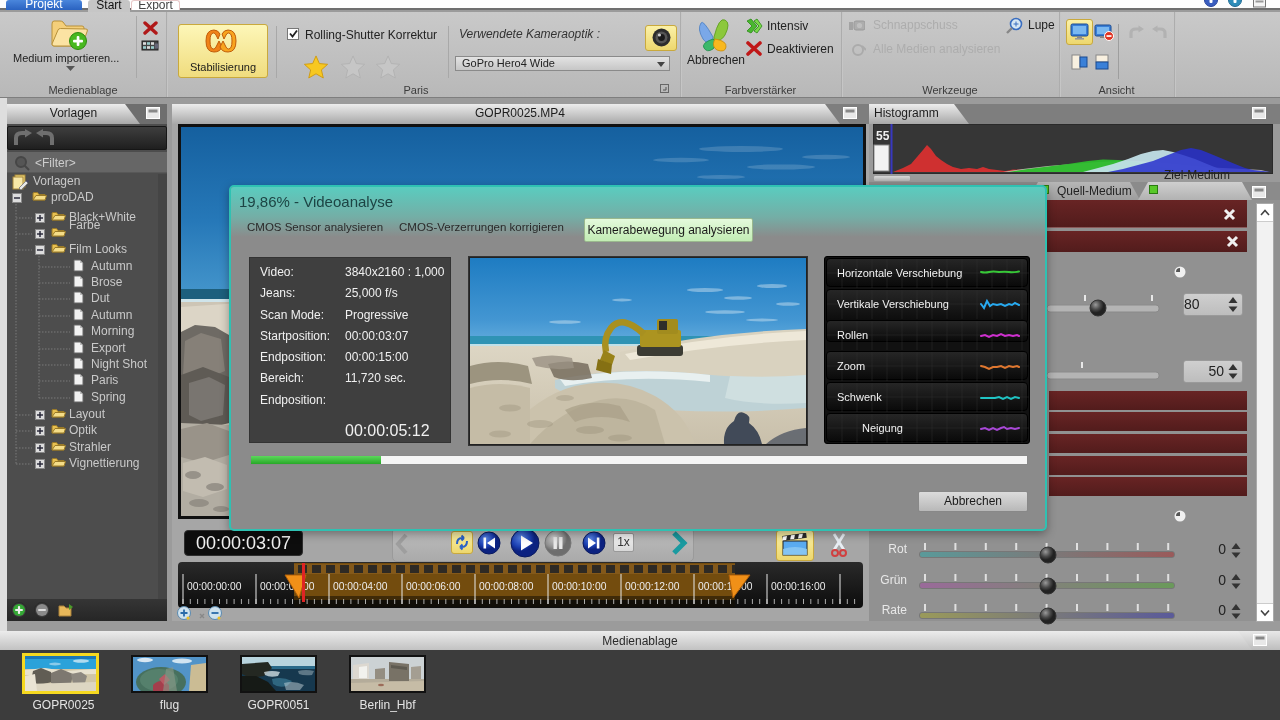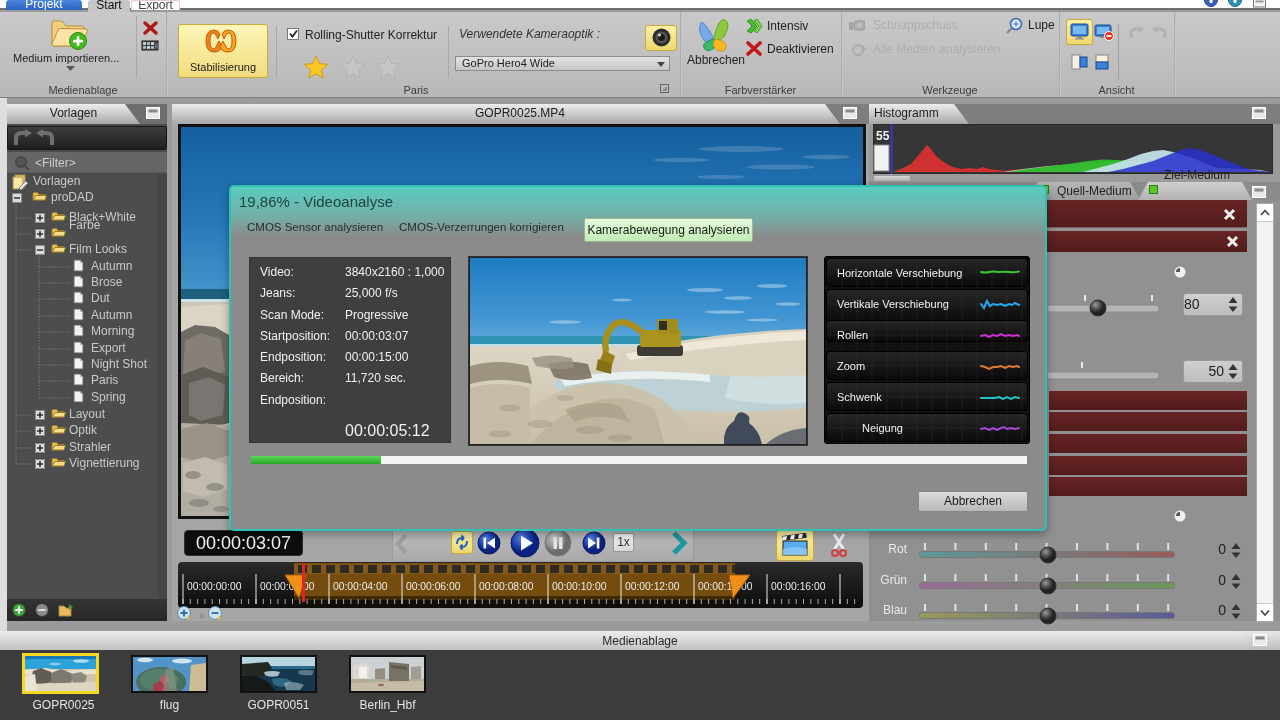--- a/index.html
+++ b/index.html
@@ -617,21 +617,21 @@
   </svg>
 <div class="abs" style="left:919px;top:582px;width:256px;height:7px;border-radius:3px;border:1px solid #777;background:linear-gradient(90deg,#9a6a9a,#6a9a5a);"></div>
 <svg class="abs" style="left:1039px;top:577px;" width="18" height="18">
     <circle cx="9" cy="9" r="8" fill="url(#knob)" stroke="#333"></circle>
   </svg>
 <div class="abs" style="left:1190px;top:572px;width:36px;text-align:right;font-size:14px;color:#222;">0</div>
 <svg class="abs" style="left:1231px;top:574px;" width="10" height="16">
     <path d="M5 0 L9.5 6 L0.5 6Z" fill="#333"></path>
     <path d="M5 15 L9.5 9.5 L0.5 9.5Z" fill="#333"></path>
   </svg>
-<div class="abs" style="left:869px;top:603px;width:38px;text-align:right;font-size:12px;color:#e8e8e8;">Blau</div>
+<div class="abs" style="left:869px;top:603px;width:38px;text-align:right;font-size:12px;color:#e8e8e8;">Rate</div>
 <svg class="abs" style="left:0;top:604px;" width="1280" height="8">
     <path d="M925.0 0 V7 M955.4 0 V7 M985.8 0 V7 M1016.2 0 V7 M1046.6 0 V7 M1077.0 0 V7 M1107.4 0 V7 M1137.8 0 V7 M1168.2 0 V7" stroke="#e0e0e0" stroke-width="2"></path>
   </svg>
 <div class="abs" style="left:919px;top:612px;width:256px;height:7px;border-radius:3px;border:1px solid #777;background:linear-gradient(90deg,#9a9a5a,#5a5a9a);"></div>
 <svg class="abs" style="left:1039px;top:607px;" width="18" height="18">
     <circle cx="9" cy="9" r="8" fill="url(#knob)" stroke="#333"></circle>
   </svg>
 <div class="abs" style="left:1190px;top:602px;width:36px;text-align:right;font-size:14px;color:#222;">0</div>
 <svg class="abs" style="left:1231px;top:604px;" width="10" height="16">
     <path d="M5 0 L9.5 6 L0.5 6Z" fill="#333"></path>

